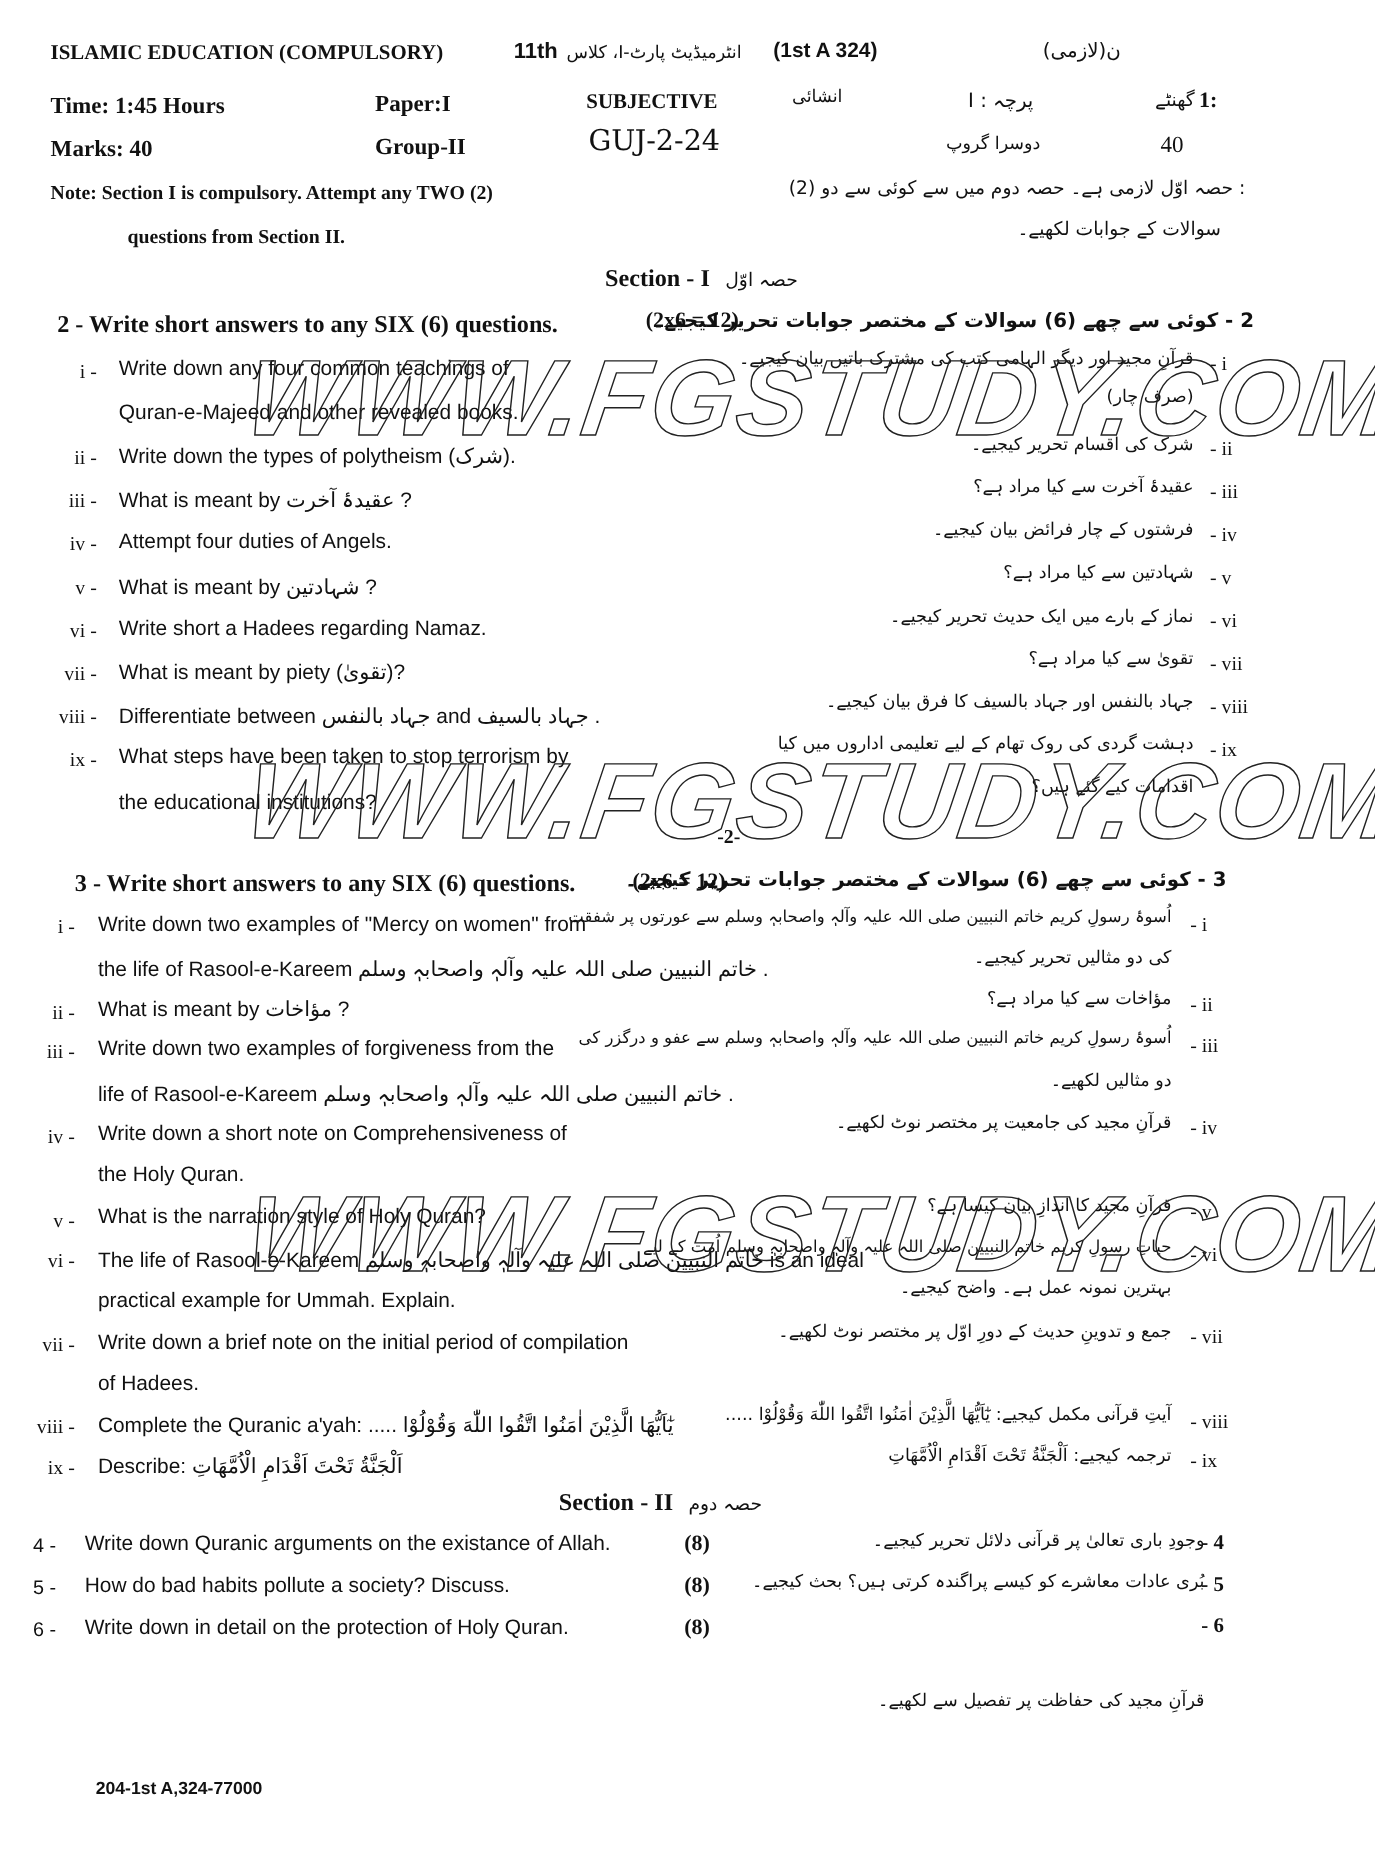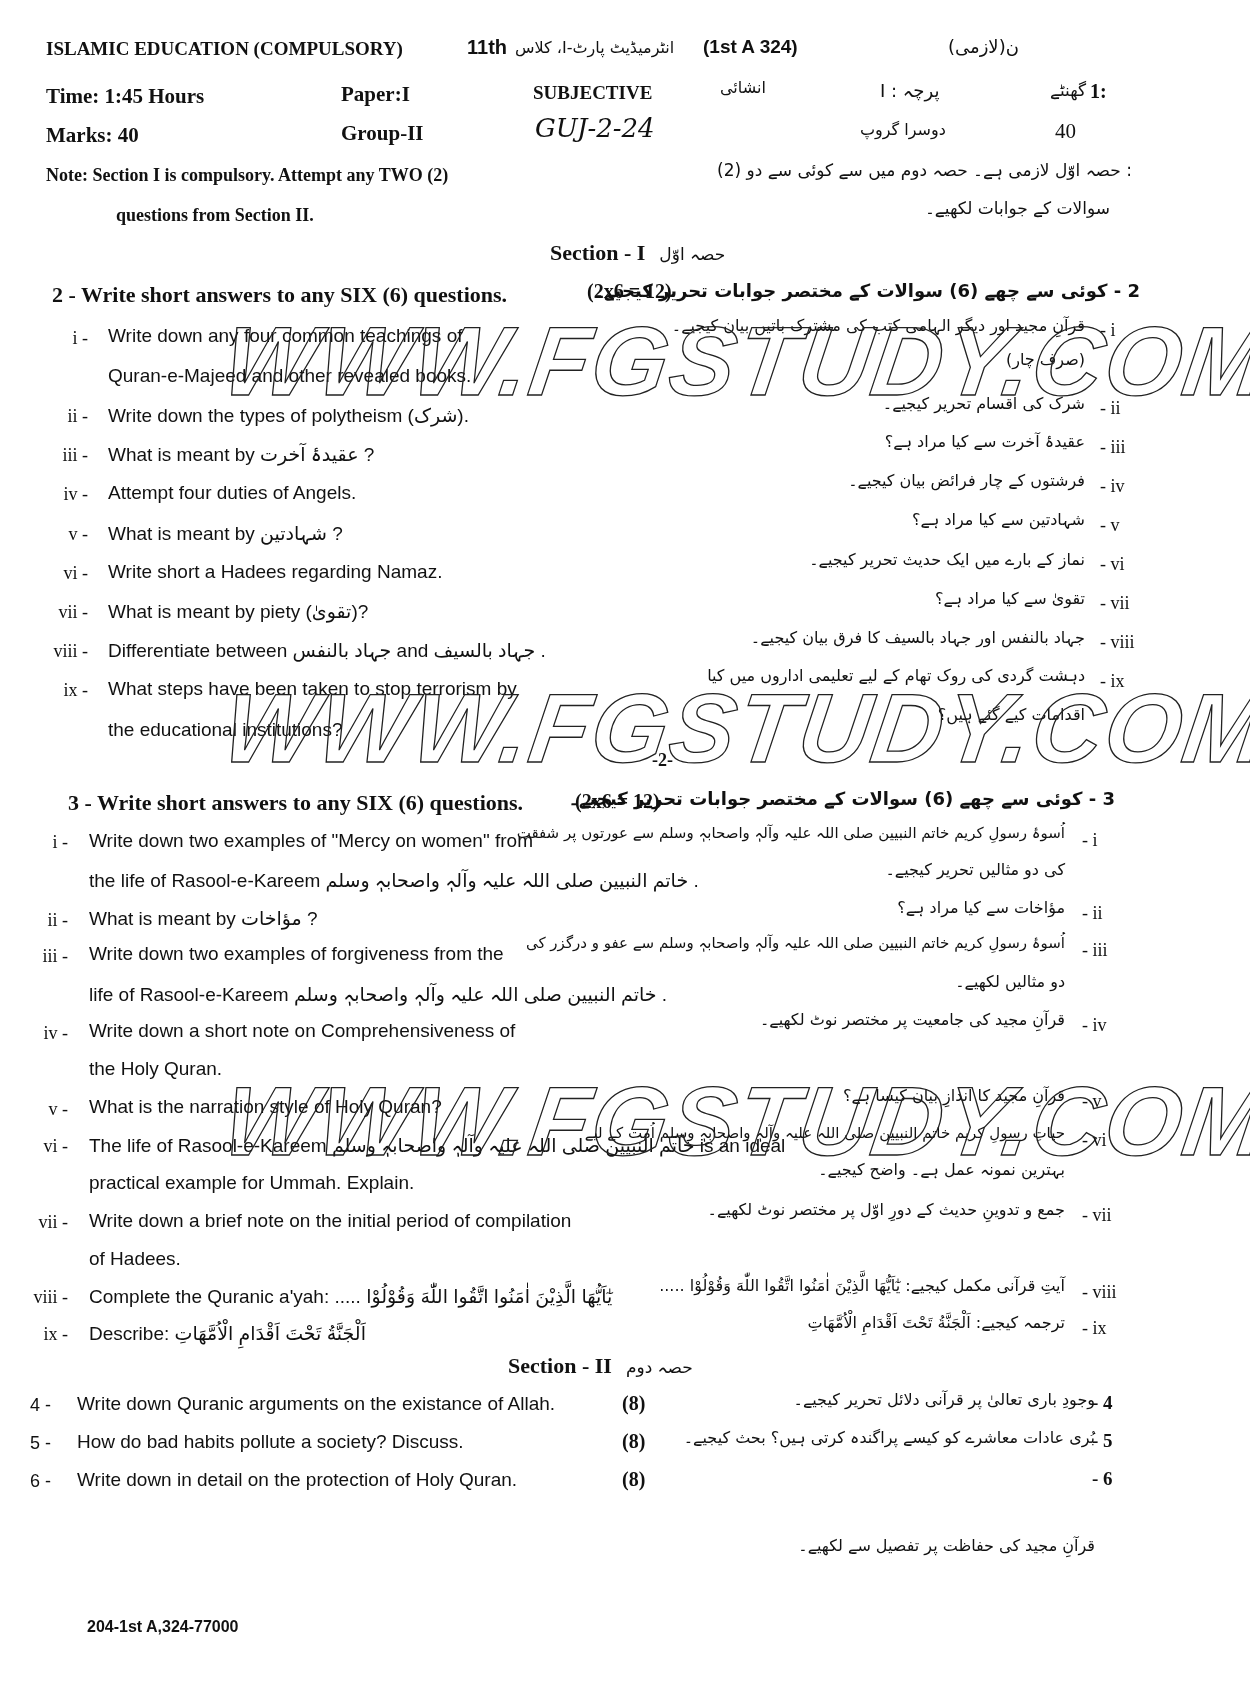--- a/index.html
+++ b/index.html
@@ -10,21 +10,21 @@
   .urdu { font-family: "DejaVu Sans", sans-serif; direction:rtl; unicode-bidi:embed; }
   .hdr { font-size:21px; }
   .qhead { font-size:22px; }
   .qtext { font-size:19px; }
   .rn { font-family: "Liberation Serif", serif; font-size:18px; text-align:right; width:60px; }
   .rn-r { font-family: "Liberation Serif", serif; font-size:18px; }
   .ur { font-size:16px; }
   .wm { position:absolute; font-family:"Liberation Sans", sans-serif; font-weight:bold; font-style:italic;
         color:transparent; -webkit-text-stroke:1.3px #222; letter-spacing:2px; white-space:nowrap;
         transform:skewX(-8deg); pointer-events:none; }
-  .hand { font-family:"DejaVu Serif", serif; font-style:italic; font-size:26px; font-weight:normal; }
+  .hand { font-family:"DejaVu Serif", serif; font-size:26px; font-weight:normal; }
 </style>
 </head>
 <body>
 
 <div class="abs serif hdr" style="left:46px;top:38px;font-size:19px;">ISLAMIC EDUCATION (COMPULSORY)</div>
 <div class="abs sans" style="left:467px;top:36px;font-size:20px;font-weight:bold;">11th</div>
 <div class="abs urdu ur" style="left:515px;top:38px;"><span>انٹرمیڈیٹ پارٹ-I،</span> <span>کلاس</span></div>
 <div class="abs sans" style="left:703px;top:36px;font-size:19px;font-weight:bold;">(1st A 324)</div>
 <div class="abs urdu ur" style="left:948px;top:36px;font-size:18px;">ن(لازمی)</div>
 

